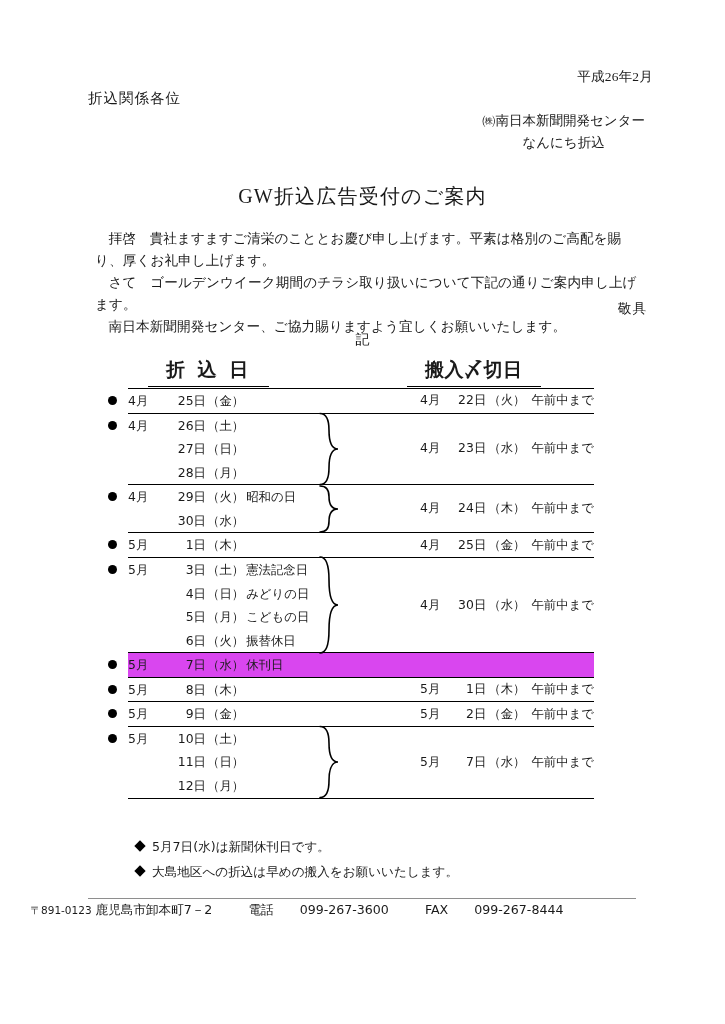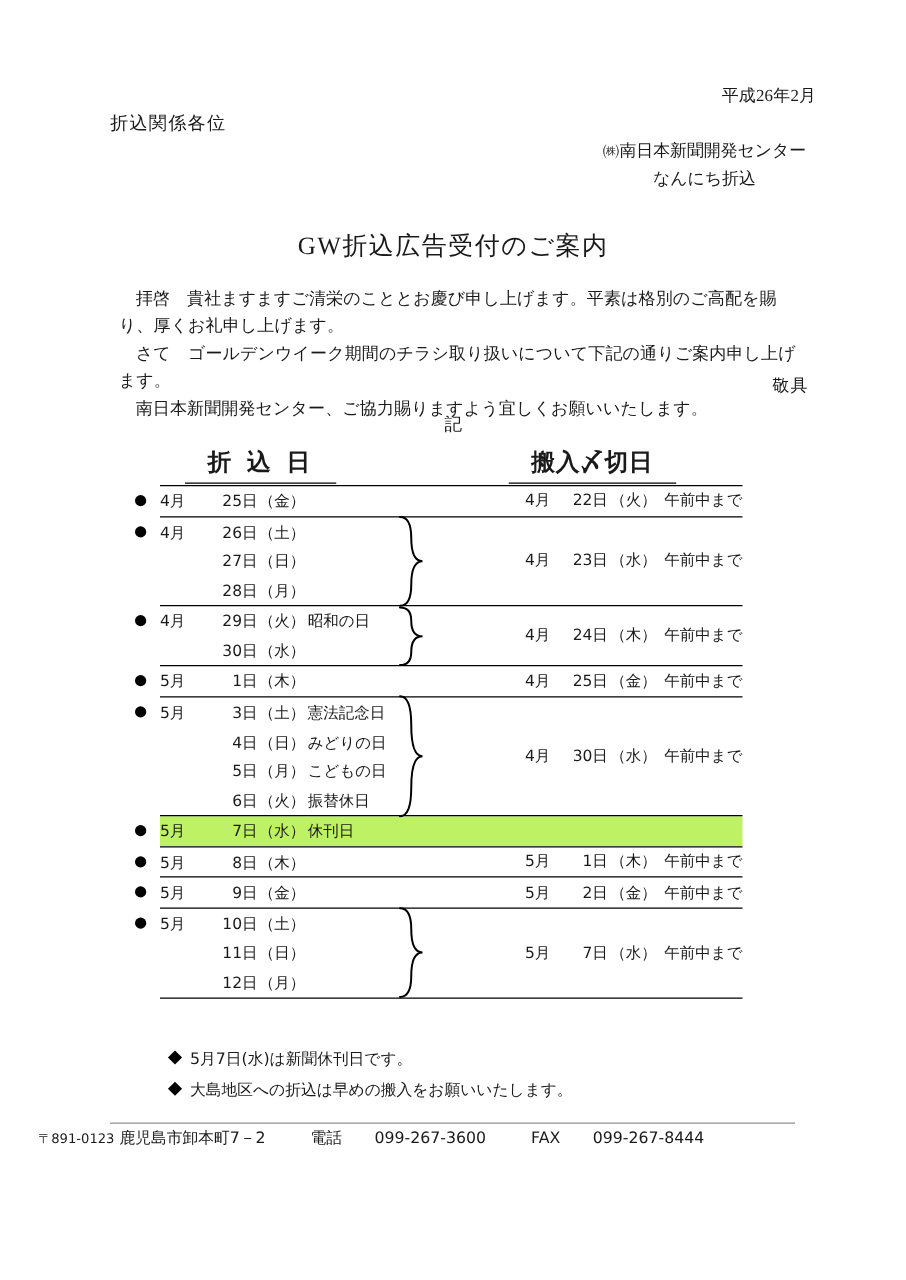--- a/index.html
+++ b/index.html
@@ -186,21 +186,21 @@
     position: absolute;
     left: 190px;
     top: 50%;
     transform: translateY(-50%);
     width: 26px;
     color: #000;
   }
   .brace svg { display: block; }
 
   
-  tr.highlight { background: #bef264; }
+  tr.highlight { background: #d946ef; }
 
   
   .notes {
     position: absolute;
     top: 835px;
     left: 136px;
     font-family: "DejaVu Sans", "Liberation Sans", sans-serif;
     font-size: 12.6px;
     line-height: 1.95;
   }

